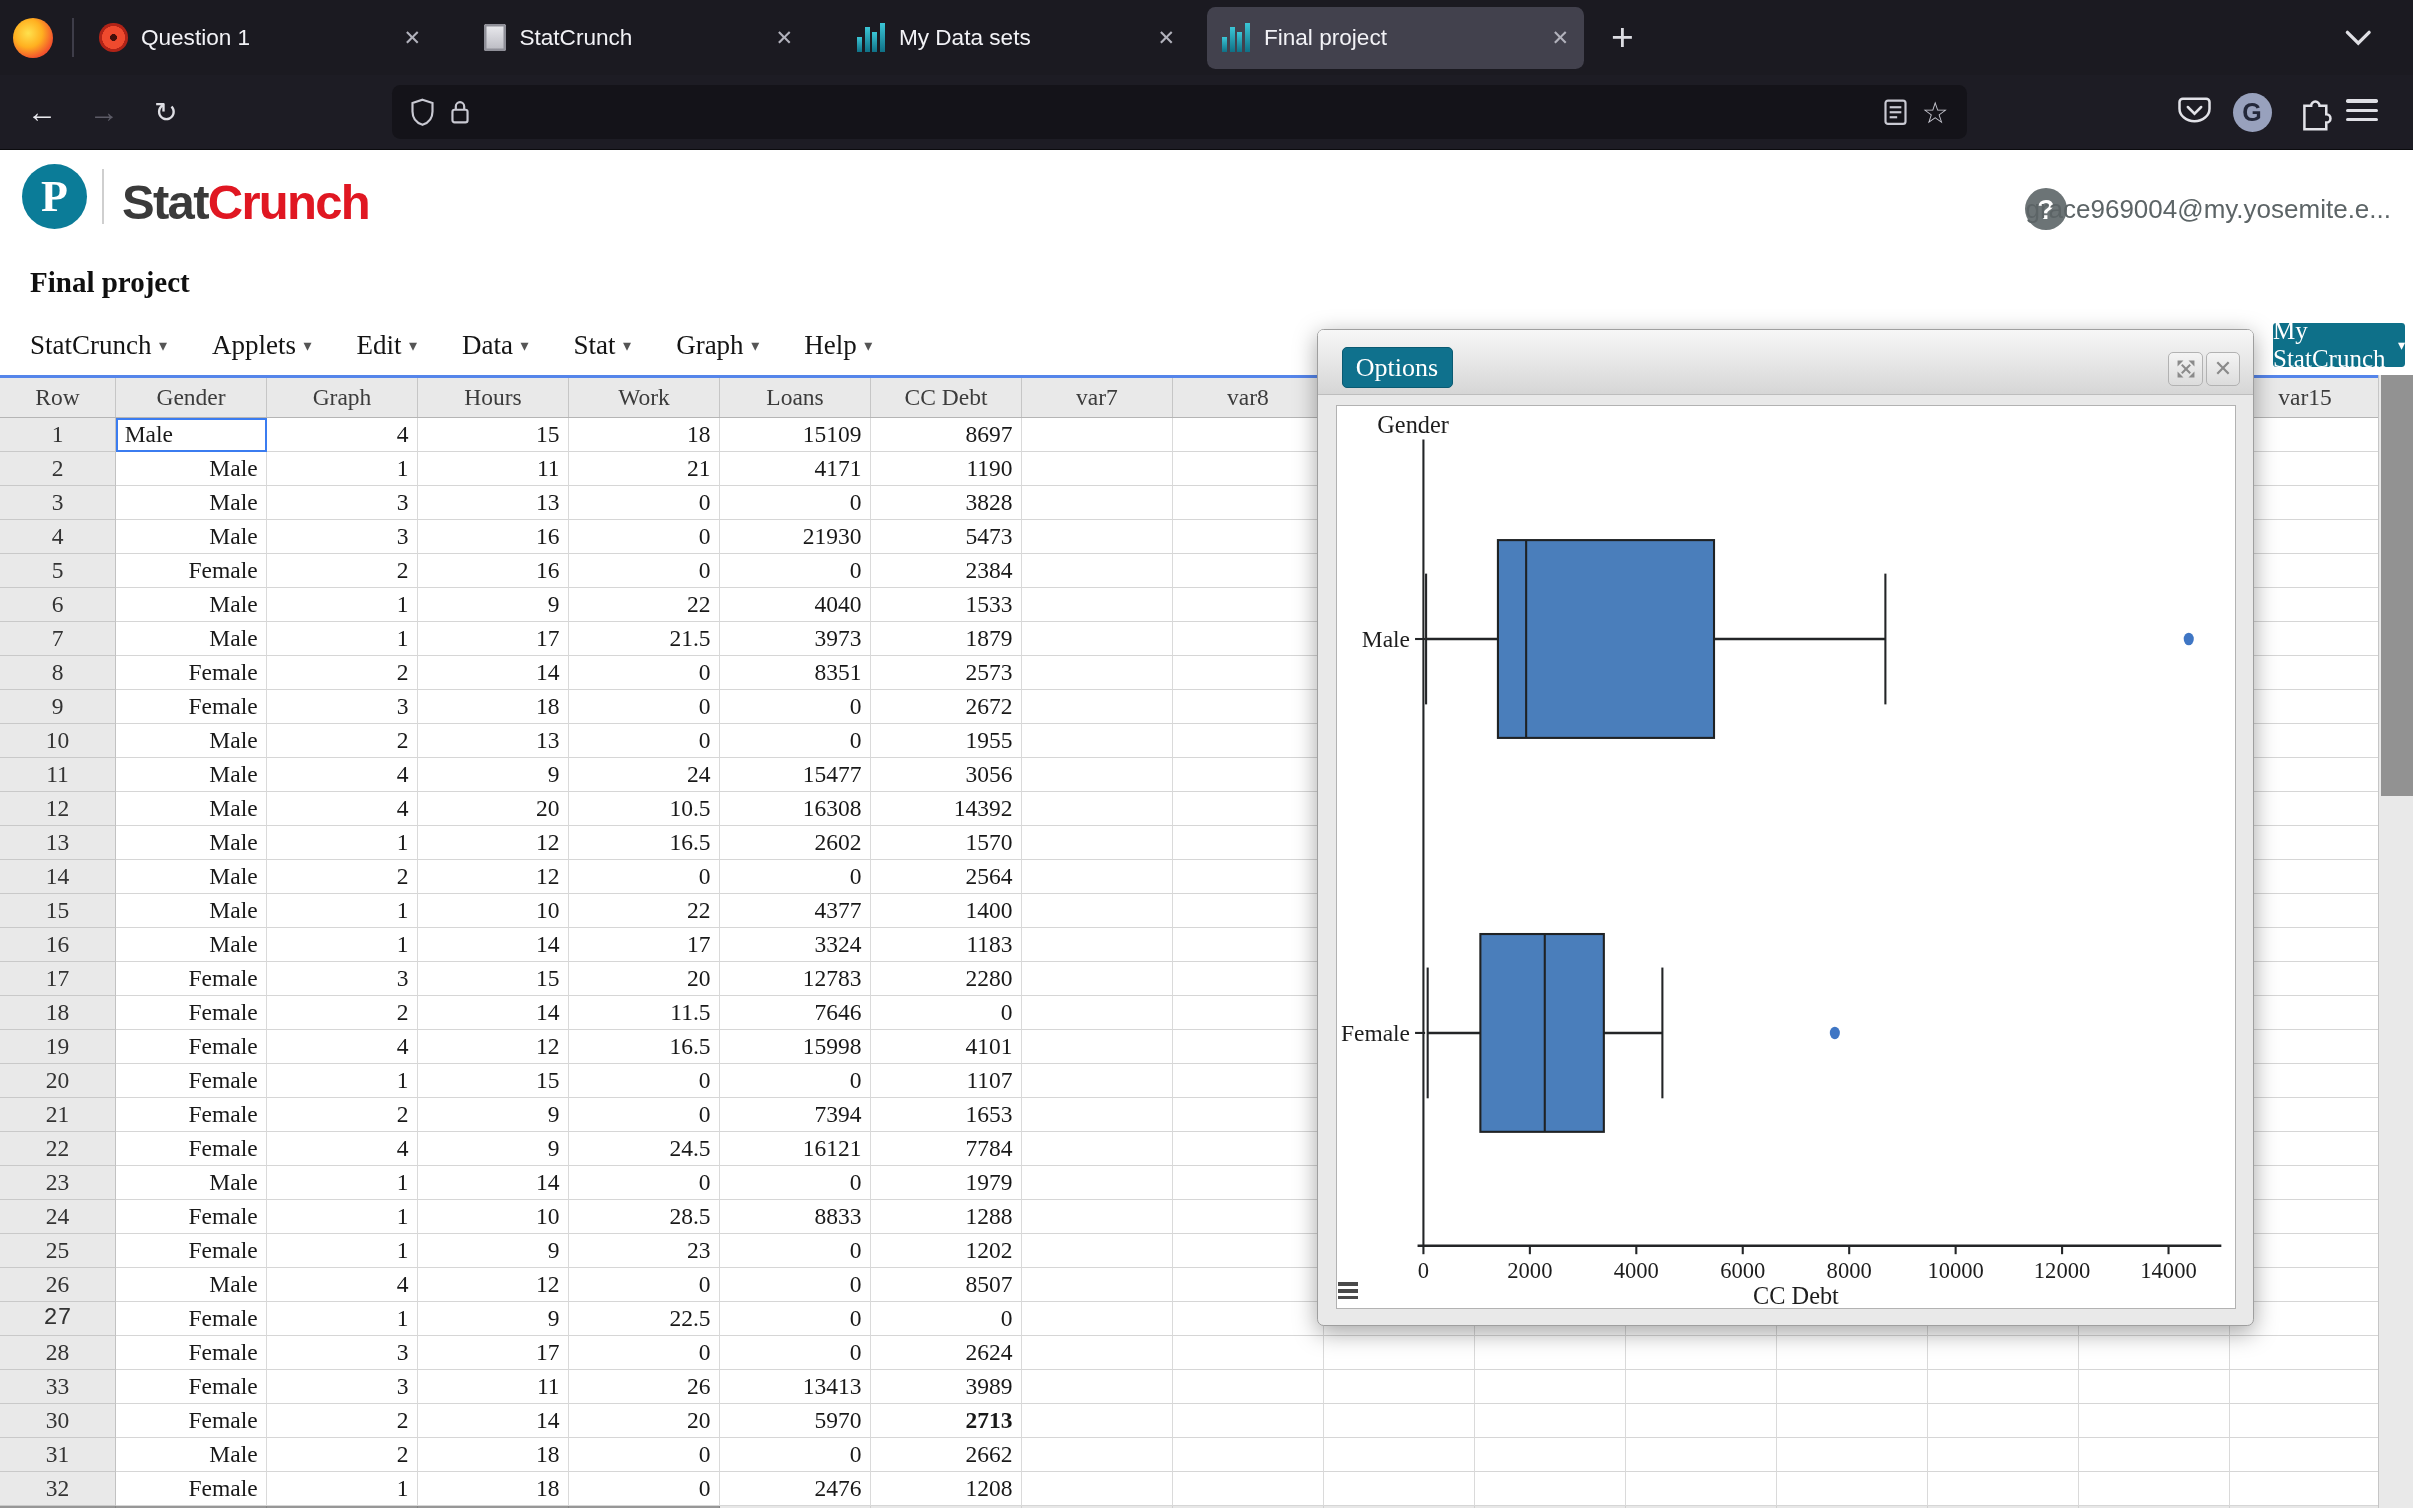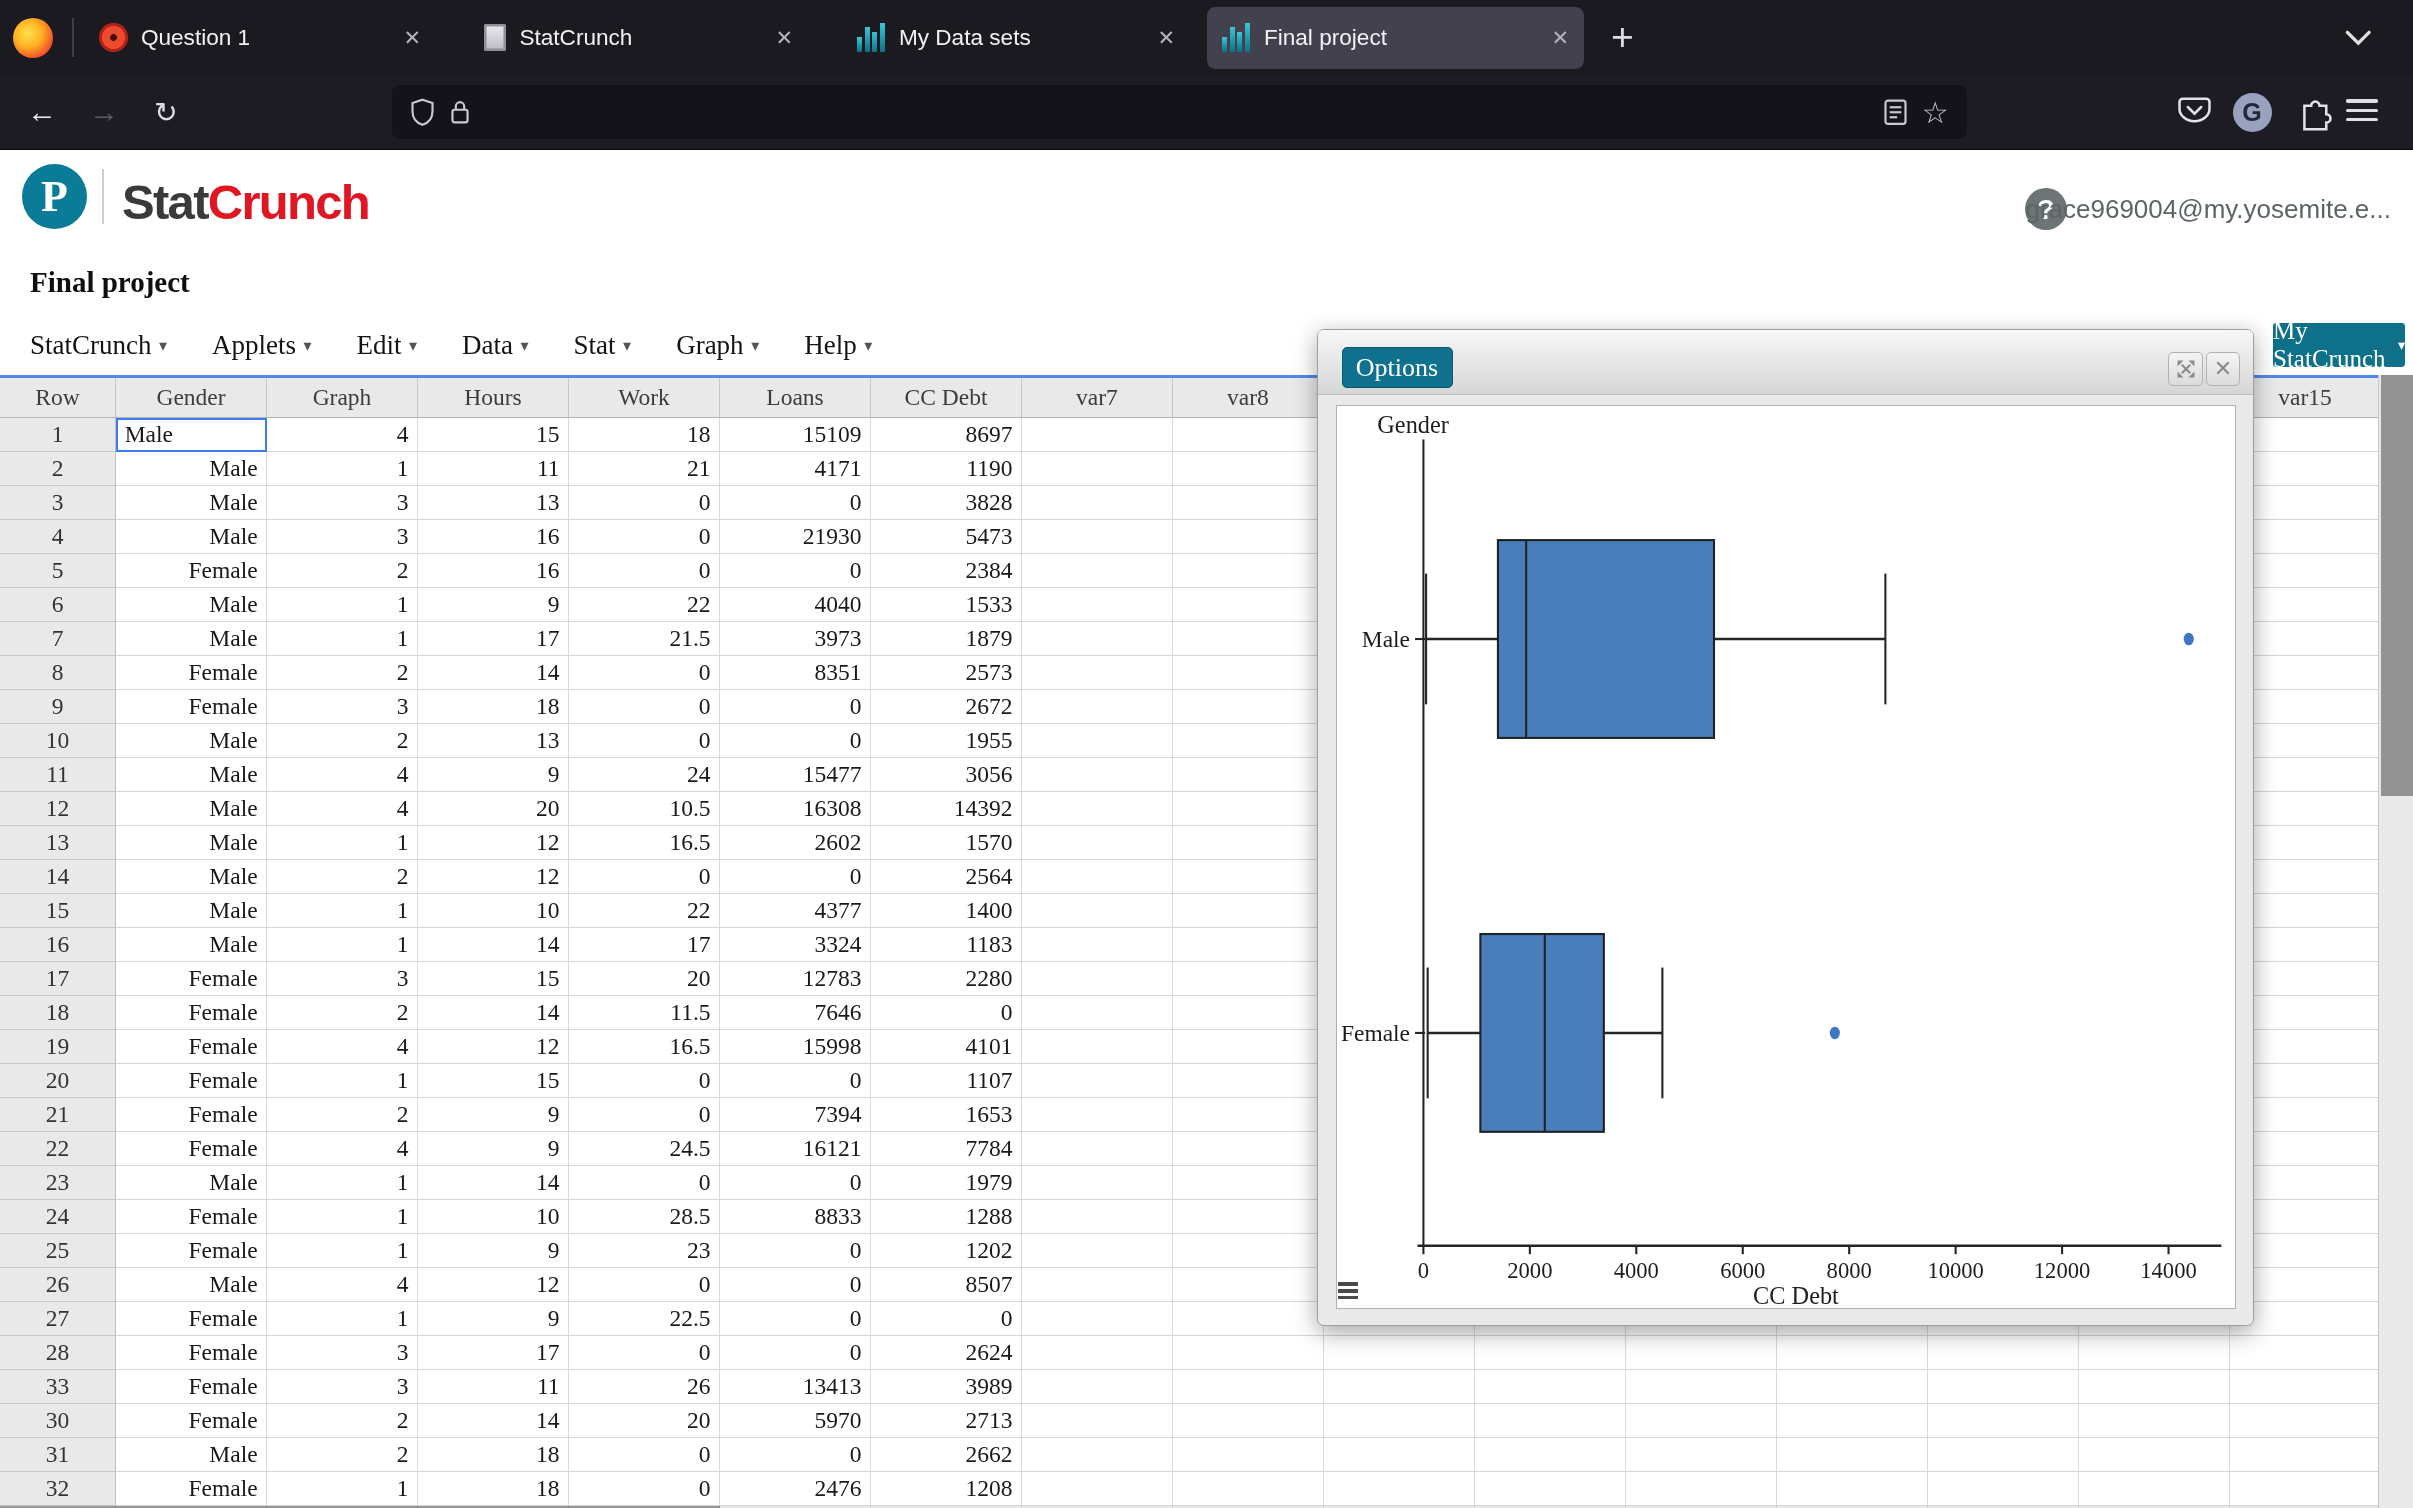--- a/index.html
+++ b/index.html
@@ -705,21 +705,21 @@
         <div class="td" style="width: 151px;"></div>
         <div class="td" style="width: 151px;"></div>
         <div class="td" style="width: 151px;"></div>
         <div class="td" style="width: 151px;"></div>
         <div class="td" style="width: 151px;"></div>
         <div class="td" style="width: 151px;"></div>
         <div class="td" style="width: 151px;"></div>
         <div class="td" style="width: 151px;"></div>
       </div>
       <div class="tr">
-        <div class="td rownum" style="width: 116px;">27</div>
+        <div class="td rownum" style="width: 116px; font-family: Liberation Mono, monospace;">27</div>
         <div class="td" style="width: 151px;">Female</div>
         <div class="td" style="width: 151px;">1</div>
         <div class="td" style="width: 151px;">9</div>
         <div class="td" style="width: 151px;">22.5</div>
         <div class="td" style="width: 151px;">0</div>
         <div class="td" style="width: 151px;">0</div>
         <div class="td" style="width: 151px;"></div>
         <div class="td" style="width: 151px;"></div>
         <div class="td" style="width: 151px;"></div>
         <div class="td" style="width: 151px;"></div>
@@ -765,21 +765,21 @@
         <div class="td" style="width: 151px;"></div>
         <div class="td" style="width: 151px;"></div>
       </div>
       <div class="tr">
         <div class="td rownum" style="width: 116px;">30</div>
         <div class="td" style="width: 151px;">Female</div>
         <div class="td" style="width: 151px;">2</div>
         <div class="td" style="width: 151px;">14</div>
         <div class="td" style="width: 151px;">20</div>
         <div class="td" style="width: 151px;">5970</div>
-        <div class="td" style="width: 151px;">2713</div>
+        <div class="td" style="width: 151px; font-weight: bold;">2713</div>
         <div class="td" style="width: 151px;"></div>
         <div class="td" style="width: 151px;"></div>
         <div class="td" style="width: 151px;"></div>
         <div class="td" style="width: 151px;"></div>
         <div class="td" style="width: 151px;"></div>
         <div class="td" style="width: 151px;"></div>
         <div class="td" style="width: 151px;"></div>
         <div class="td" style="width: 151px;"></div>
         <div class="td" style="width: 151px;"></div>
       </div>

